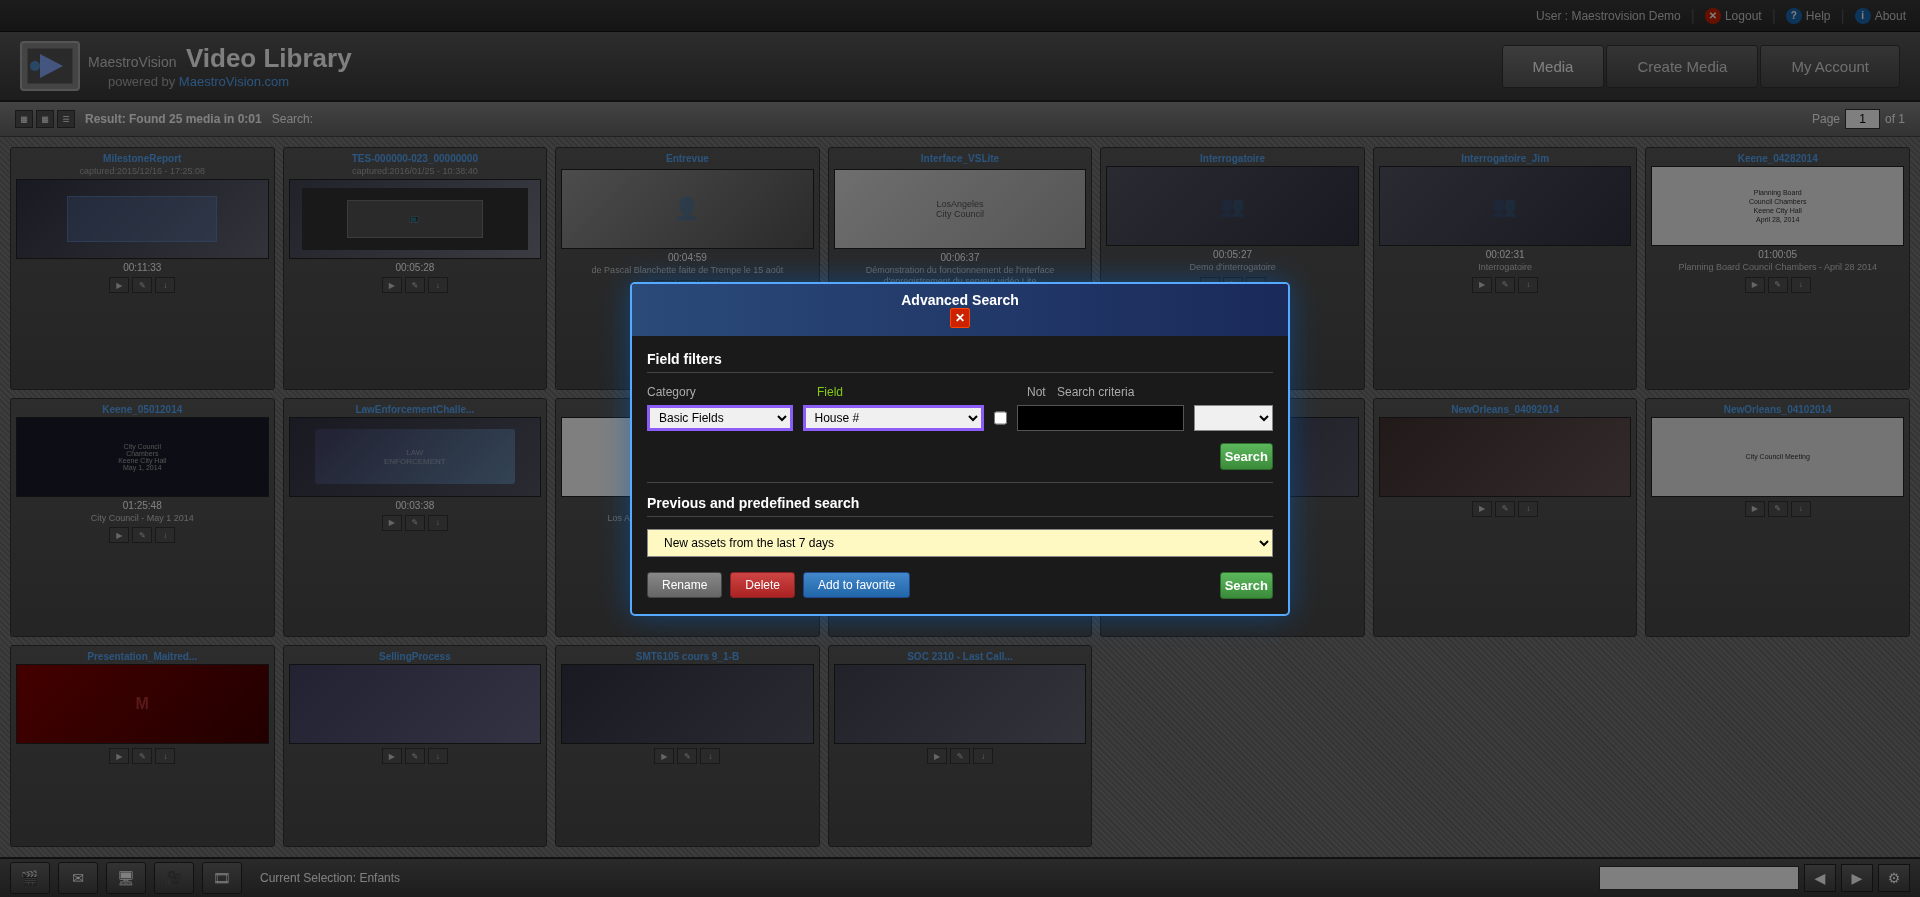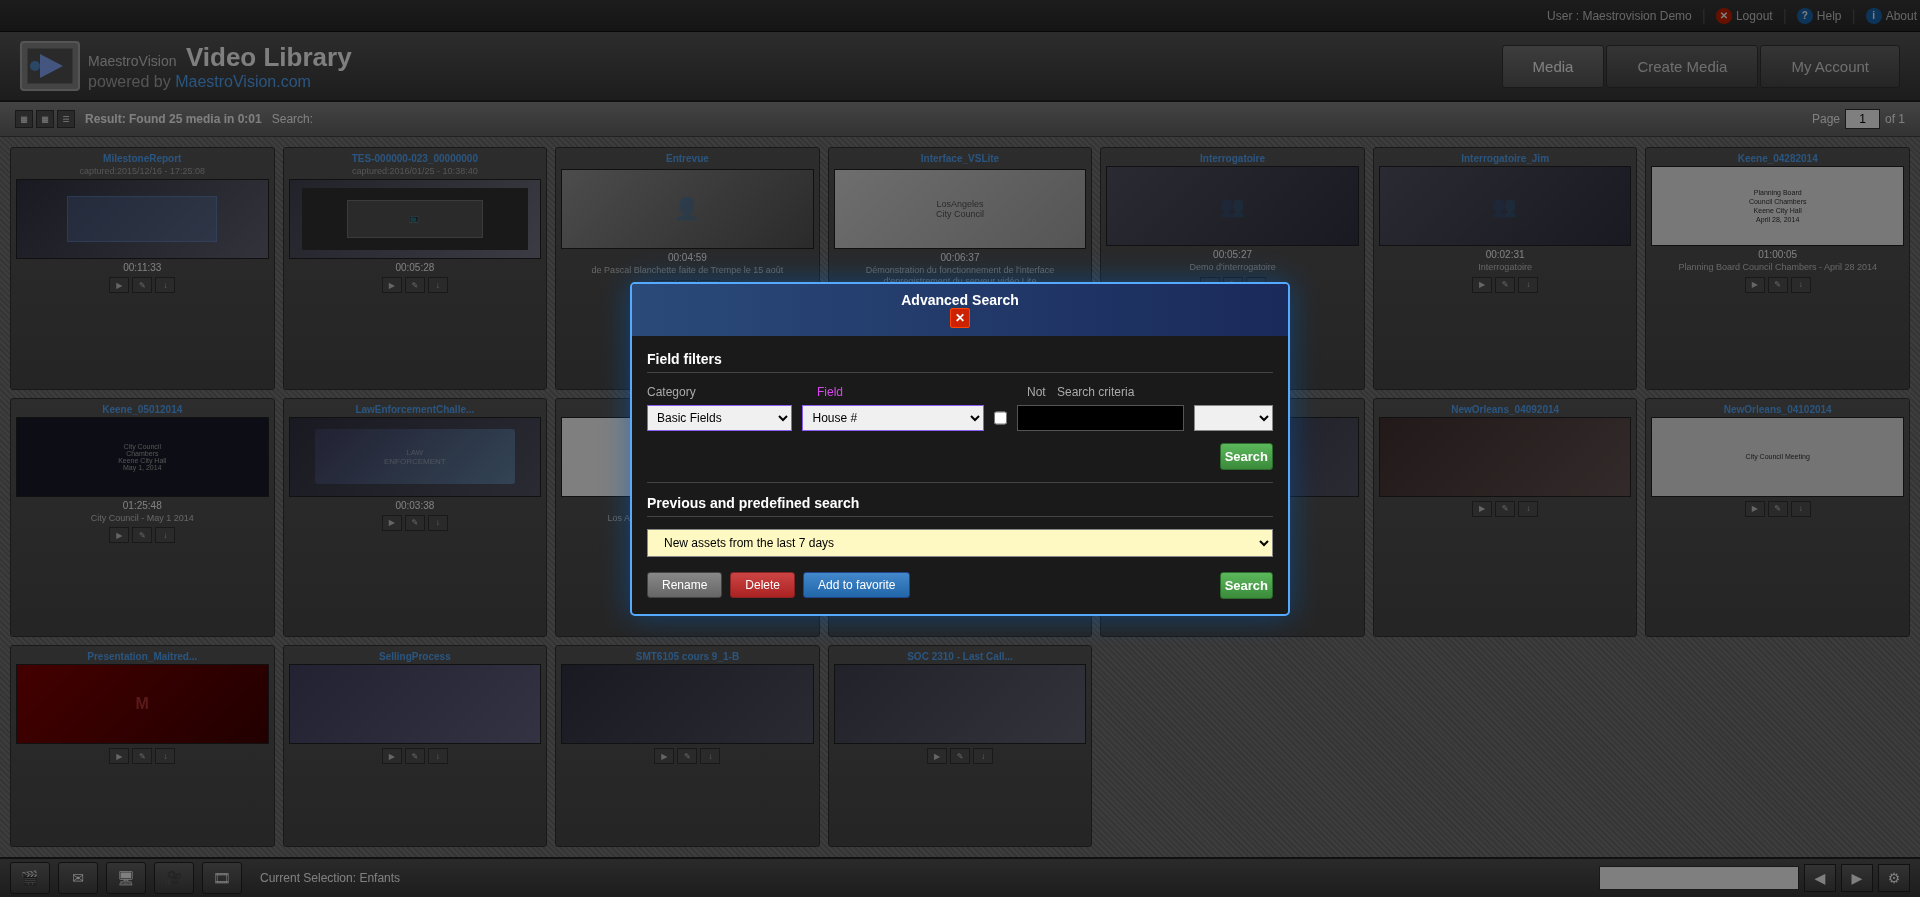--- a/index.html
+++ b/index.html
@@ -5,21 +5,21 @@
     * { box-sizing: border-box; margin: 0; padding: 0; }
     body { font-family: Arial, sans-serif; background: #7a7a7a; width: 1920px; height: 897px; overflow: hidden; }
 
     
     .top-bar {
       background: linear-gradient(to bottom, #3a3a3a, #2a2a2a);
       height: 32px;
       display: flex;
       align-items: center;
       justify-content: flex-end;
-      padding: 0 3px;
+      padding: 0 14px;
       gap: 10px;
       border-bottom: 1px solid #111;
     }
     .top-bar-item {
       color: #ccc;
       font-size: 12px;
       display: flex;
       align-items: center;
       gap: 4px;
       cursor: pointer;
@@ -277,21 +277,21 @@
     }
     .field-row {
       display: flex;
       align-items: center;
       gap: 10px;
       margin-bottom: 12px;
     }
     .field-select {
       height: 26px;
       background: #f0f0f0;
-      border: 1px solid #8b5cf6;
+      border: 3px solid #8b5cf6;
       font-size: 12px;
       padding: 0 5px;
       cursor: pointer;
     }
     .field-select-wide { width: 160px; }
     .field-select-med { width: 200px; }
     .field-checkbox {
       width: 14px; height: 14px;
       cursor: pointer;
     }
@@ -409,21 +409,21 @@
         <rect x="2" y="2" width="46" height="36" fill="#555" stroke="#888" stroke-width="1"></rect>
         <polygon points="15,8 15,32 38,20" fill="#8af"></polygon>
         <circle cx="10" cy="20" r="5" fill="#5af" opacity="0.7"></circle>
       </svg>
     </div>
     <div>
       <div>
         <span style="color:#ccc;font-size:14px;">MaestroVision</span>
         <span style="color:#fff;font-size:26px;font-weight:bold;margin-left:5px;">Video Library</span>
       </div>
-      <div style="color:#aaa;font-size:16px;">
+      <div style="color:#aaa;font-size:13px;margin-left:20px;">
         <span>powered by</span>
         <a style="color:#5af;text-decoration:none;">MaestroVision.com</a>
       </div>
     </div>
   </div>
   <div class="nav-buttons">
     <button class="nav-btn active">Media</button>
     <button class="nav-btn">Create Media</button>
     <button class="nav-btn">My Account</button>
   </div>
@@ -742,21 +742,21 @@
       <span class="modal-title">Advanced Search</span>
       <div class="modal-close">✕</div>
     </div>
 
     <div class="modal-body">
 
       <div class="section-title">Field filters</div>
 
       <div style="display:flex;gap:10px;margin-bottom:6px;align-items:center;">
         <span style="color:#aaa;font-size:12px;width:160px;">Category</span>
-        <span style="color:#d946ef;font-size:12px;width:200px;">Field</span>
+        <span style="color:#84cc16;font-size:12px;width:200px;">Field</span>
         <span style="color:#aaa;font-size:12px;width:20px;">Not</span>
         <span style="color:#aaa;font-size:12px;flex:1;">Search criteria</span>
       </div>
 
       <div class="field-row">
         <select class="field-select field-select-wide">
           <option>Basic Fields</option>
           <option>Custom Fields</option>
           <option>System Fields</option>
         </select>

